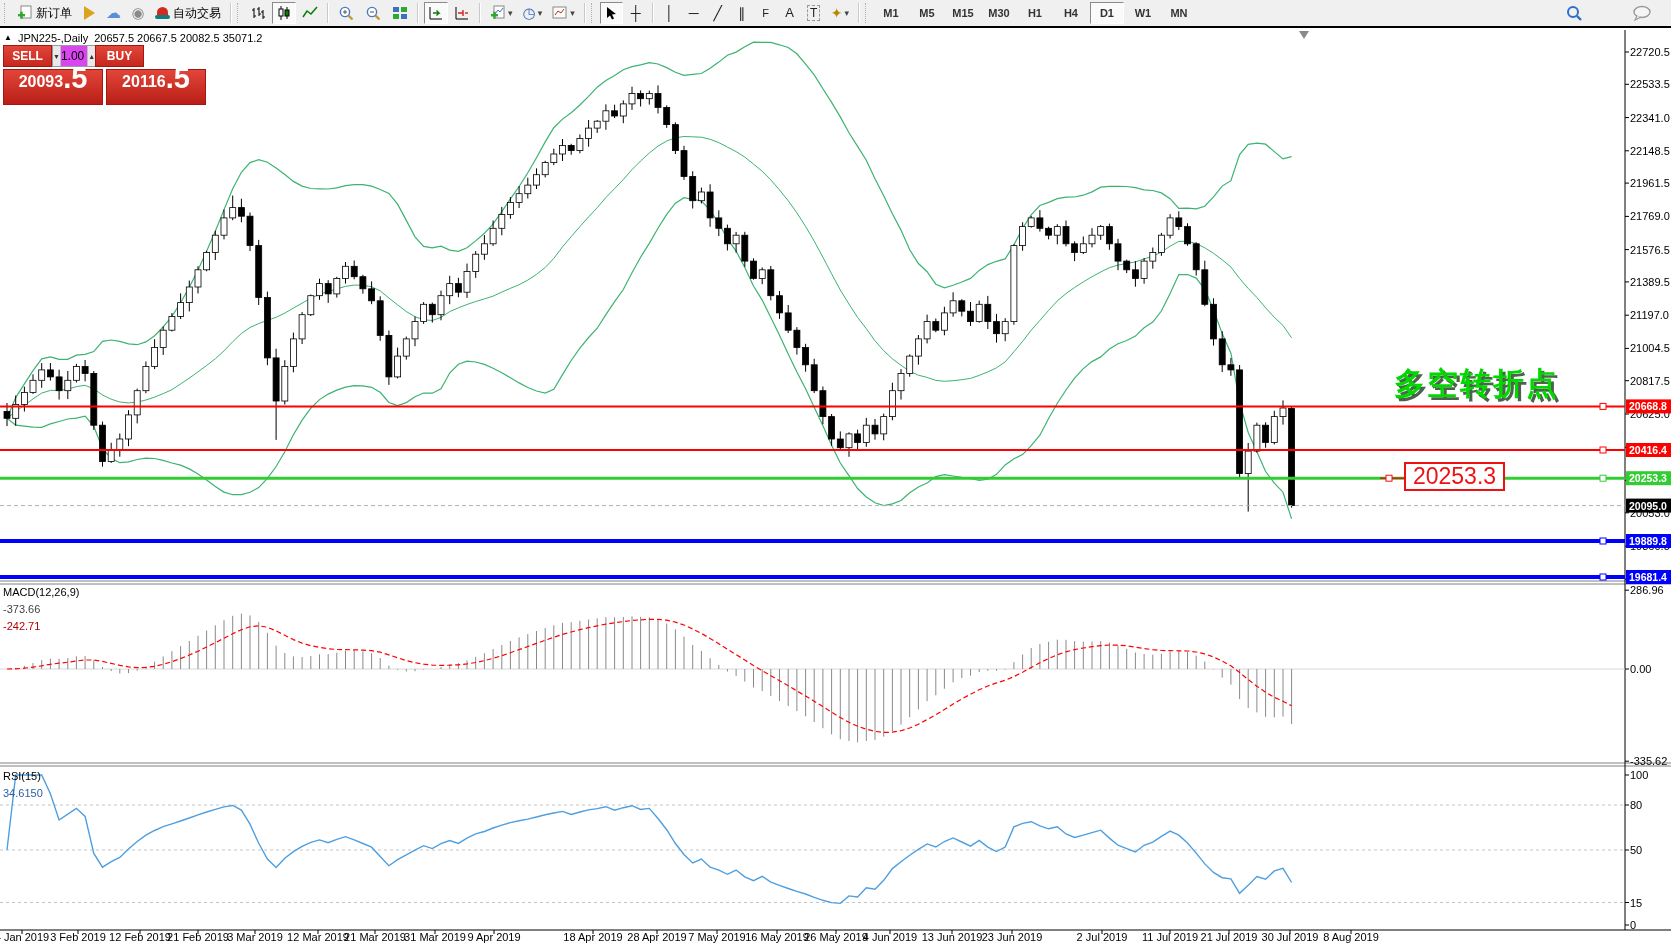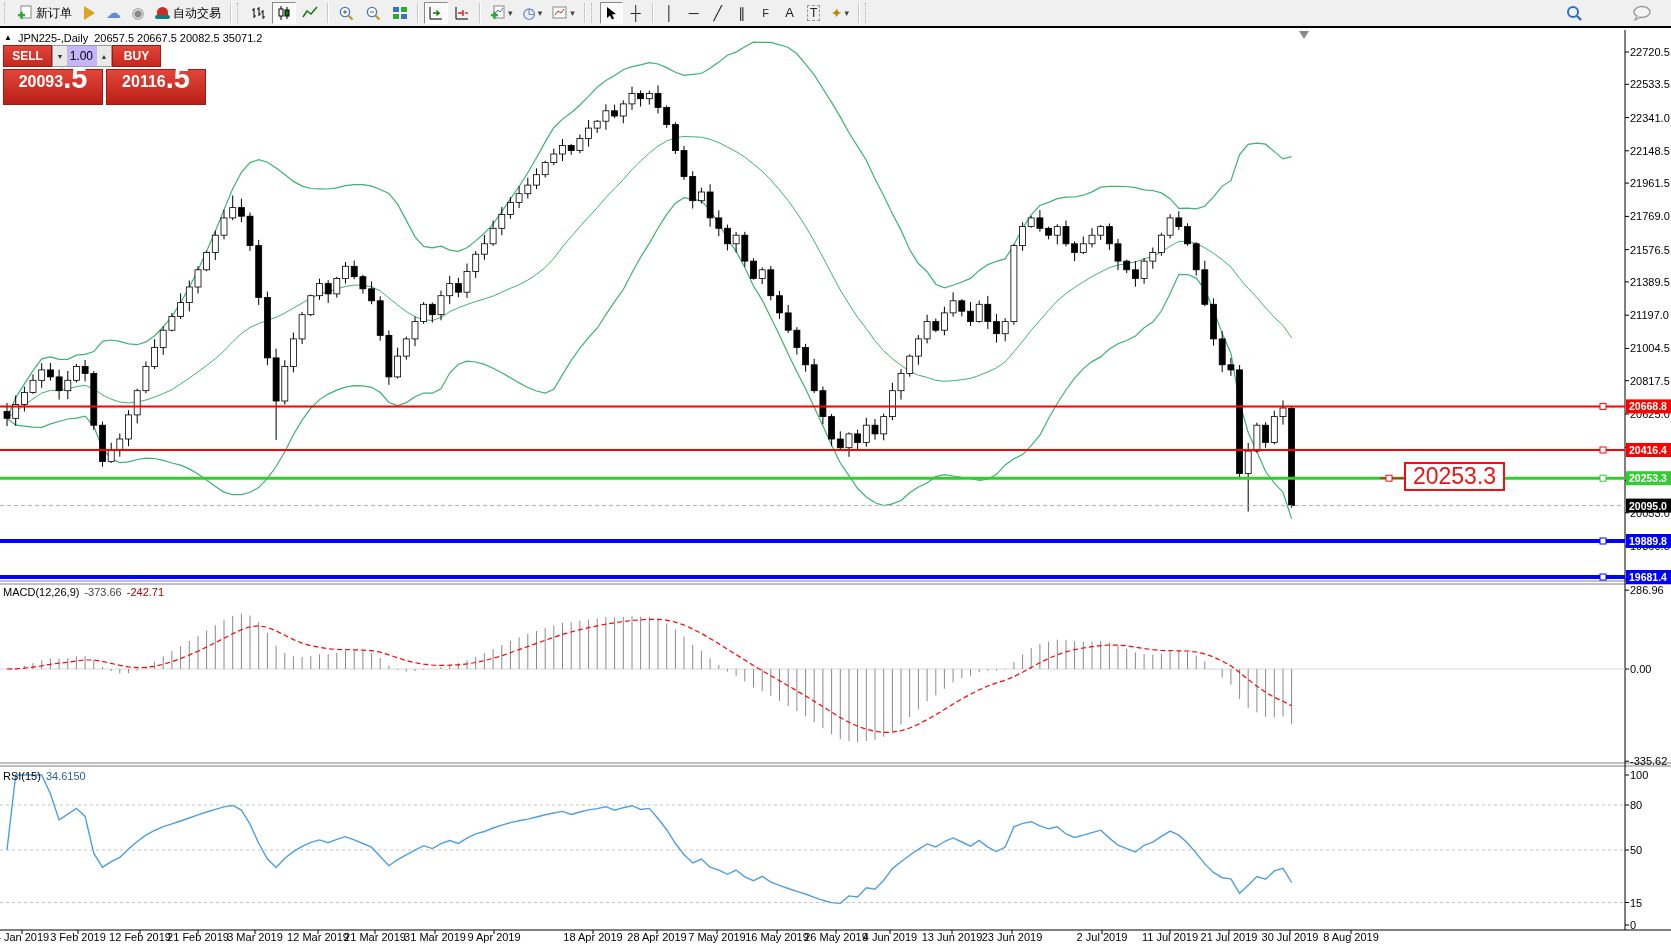--- a/index.html
+++ b/index.html
@@ -24,31 +24,31 @@
   
   .chart-area{position:absolute;left:0;top:28px;width:1671px;height:918px;background:#fff;}
   #chart-svg{position:absolute;left:0;top:0;}
   .chart-title{position:absolute;left:4px;top:4px;font-size:11px;color:#000;display:flex;gap:6px;}
   .chart-title .mk{font-size:8px;margin-top:1px;}
   
   .trade{position:absolute;left:3px;top:17px;width:203px;font-family:"Liberation Sans",sans-serif;}
   .trow{display:flex;height:22px;}
   .tsell,.tbuy{width:49px;background:linear-gradient(#e2453a,#c6271e);color:#fff;font-size:12px;font-weight:bold;
     display:flex;align-items:center;justify-content:center;border:1px solid #a01810;box-sizing:border-box;}
-  .vol{display:flex;width:60px;border:1px solid #9a9a9a;box-sizing:border-box;background:#c4b5fd;}
+  .vol{display:flex;width:43px;border:1px solid #9a9a9a;box-sizing:border-box;background:#d946ef;}
   .volbtn{width:14px;background:#e9e9e9;border-right:1px solid #c0c0c0;font-size:7px;display:flex;align-items:center;justify-content:center;color:#333;}
   .volbtn.up{border-right:none;border-left:1px solid #c0c0c0;}
   .volval{flex:1;font-size:12px;display:flex;align-items:center;justify-content:flex-end;padding-right:3px;color:#000;}
   .prow{display:flex;margin-top:2px;gap:3px;}
   .pbox{width:100px;height:36px;background:linear-gradient(#e2453a,#b91f16);color:#fff;display:flex;align-items:flex-end;
     justify-content:center;padding-bottom:12px;box-sizing:border-box;border:1px solid #a01810;}
   .pmain{font-size:16px;font-weight:bold;line-height:20px;}
   .pbig{font-size:29px;font-weight:bold;line-height:27px;}
   
-  .ind-label{position:absolute;font-size:11px;color:#000;display:flex;gap:5px;}
+  .ind-label{position:absolute;font-size:11px;color:#000;display:flex;gap:5px;flex-direction:column;}
   
   .green-note{position:absolute;left:1394px;top:335px;font-size:31px;font-weight:bold;color:#00d800;
     letter-spacing:2px;text-shadow:3px 3px 0 rgba(45,70,45,.85);white-space:nowrap;}
   .price-note{position:absolute;left:1404px;top:434px;width:97px;height:25px;border:2px solid #ee1111;
     background:#fff;color:#ee1111;font-size:23px;line-height:25px;text-align:center;}
 </style>
 </head>
 <body>
 
 <div class="toolbar">
@@ -193,20 +193,31 @@
   <div class="tbtn">
       <span class="glyph" style="font-size:12px;border:1px dashed #999;padding:0 2px">T</span>
     </div>
   <div class="tbtn">
       <span class="glyph" style="color:#b58900">✦</span>
       <span class="dd">▾</span>
     </div>
   <div class="tsep"></div>
     <div class="grip"></div>
 
+  <div id="tf-group" style="display:flex;align-items:center">
+      <div class="tbtn tf">M1</div>
+      <div class="tbtn tf">M5</div>
+      <div class="tbtn tf">M15</div>
+      <div class="tbtn tf">M30</div>
+      <div class="tbtn tf">H1</div>
+      <div class="tbtn tf">H4</div>
+      <div class="tbtn tf pressed">D1</div>
+      <div class="tbtn tf">W1</div>
+      <div class="tbtn tf">MN</div>
+    </div>
 
   <div class="right-icons">
     <div class="tbtn">
         <svg width="18" height="18">
           <circle cx="8" cy="8" r="5" fill="none" stroke="#2a6fc9" stroke-width="2"></circle>
           <line x1="12" y1="12" x2="16" y2="16" stroke="#2a6fc9" stroke-width="2.4"></line>
         </svg>
       </div>
     <div class="tbtn" style="margin-left:40px">
         <svg width="20" height="16">
@@ -860,14 +871,15 @@
   <div class="ind-label" style="left:3px;top:558px">
     <span>MACD(12,26,9)</span>
     <span style="color:#444">-373.66</span>
     <span style="color:#b00000">-242.71</span>
   </div>
   <div class="ind-label" style="left:3px;top:742px">
     <span>RSI(15)</span>
     <span style="color:#2a5fa8">34.6150</span>
   </div>
 
+  <div class="green-note">多空转折点</div>
   <div class="price-note">20253.3</div>
 </div>
 
 </body></html>

